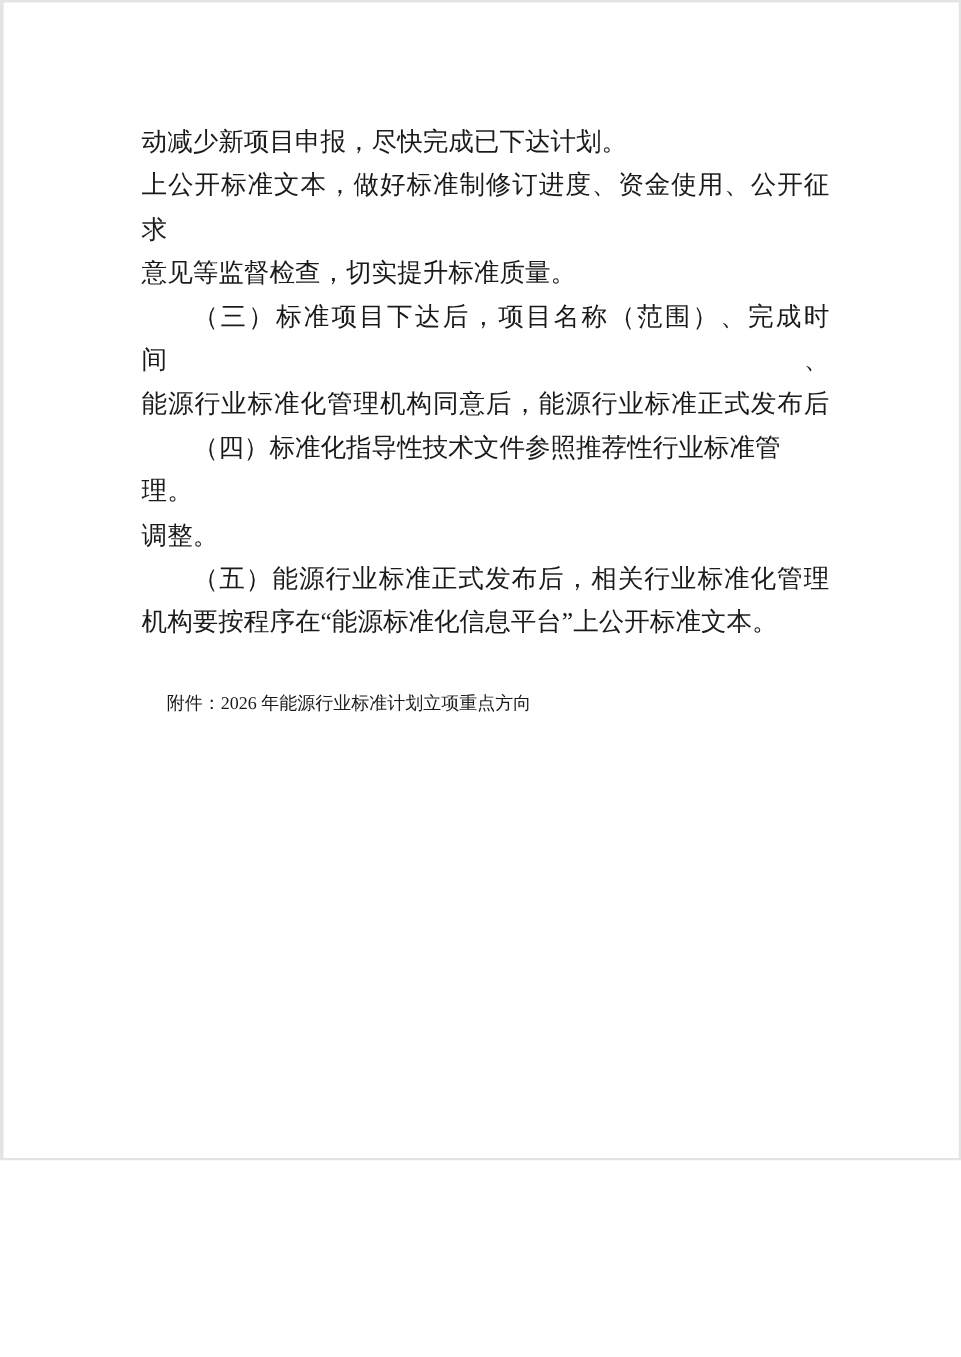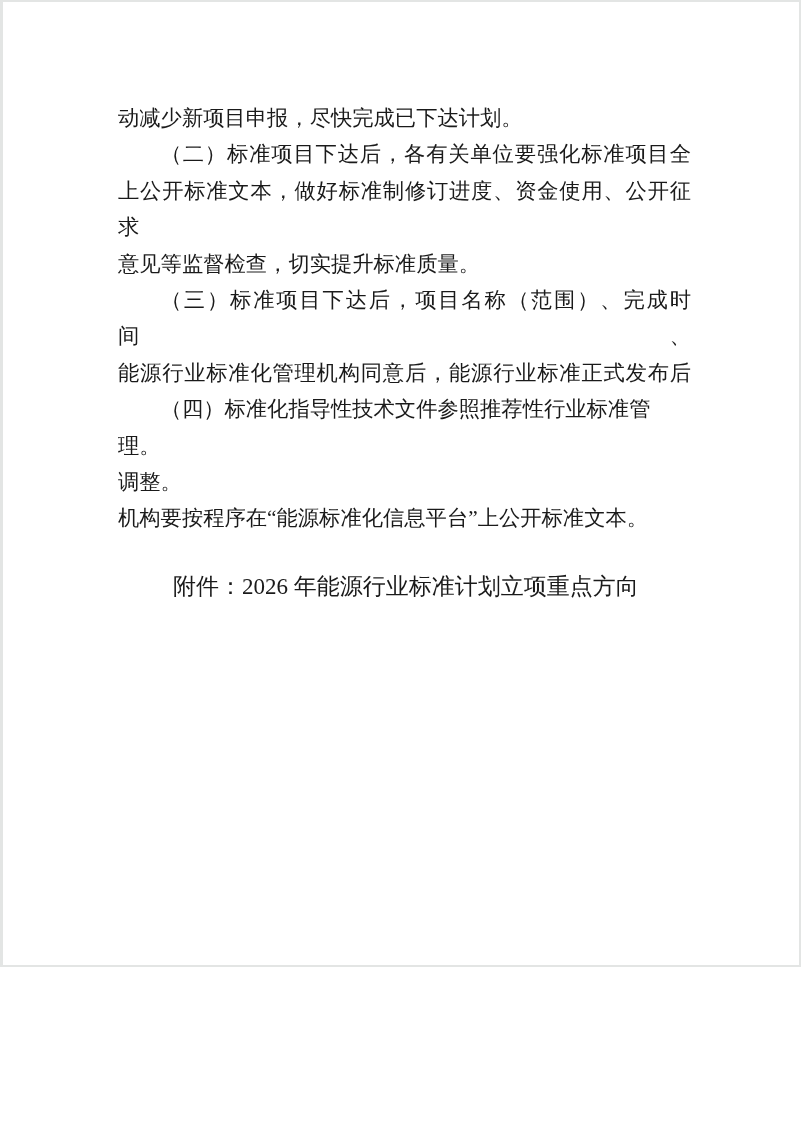--- a/index.html
+++ b/index.html
@@ -35,24 +35,24 @@
   }
   .line.indent {
     text-indent: 2em;
   }
   .line.justify {
     text-align: justify;
     text-align-last: justify;
   }
   .attachment {
     position: absolute;
-    left: 124px;
+    left: 106px;
     top: 567px;
     width: 573px;
-    font-size: 23px;
+    font-size: 15px;
     line-height: 36.4px;
     text-indent: 2em;
   }
   .footer {
     position: absolute;
     left: 0;
     top: 1028px;
     width: 100%;
     text-align: center;
     font-size: 20px;
@@ -60,27 +60,27 @@
     letter-spacing: 1px;
   }
 </style>
 </head>
 <body>
 
 <div class="page">
 
   <div class="content">
     <div class="line">动减少新项目申报，尽快完成已下达计划。</div>
-    <div class="line indent justify">（二）标准项目下达后，各有关单位要强化标准项目全</div>
     <div class="line justify">上公开标准文本，做好标准制修订进度、资金使用、公开征求</div>
     <div class="line">意见等监督检查，切实提升标准质量。</div>
     <div class="line indent justify">（三）标准项目下达后，项目名称（范围）、完成时间、</div>
     <div class="line justify">能源行业标准化管理机构同意后，能源行业标准正式发布后</div>
     <div class="line indent">（四）标准化指导性技术文件参照推荐性行业标准管理。</div>
     <div class="line">调整。</div>
+    <div class="line indent justify">（五）能源行业标准正式发布后，相关行业标准化管理</div>
     <div class="line">机构要按程序在“能源标准化信息平台”上公开标准文本。</div>
   </div>
 
   <div class="attachment">附件：2026 年能源行业标准计划立项重点方向</div>
 
   <div class="footer">— 5 —</div>
 
 </div>
 
 </body></html>

